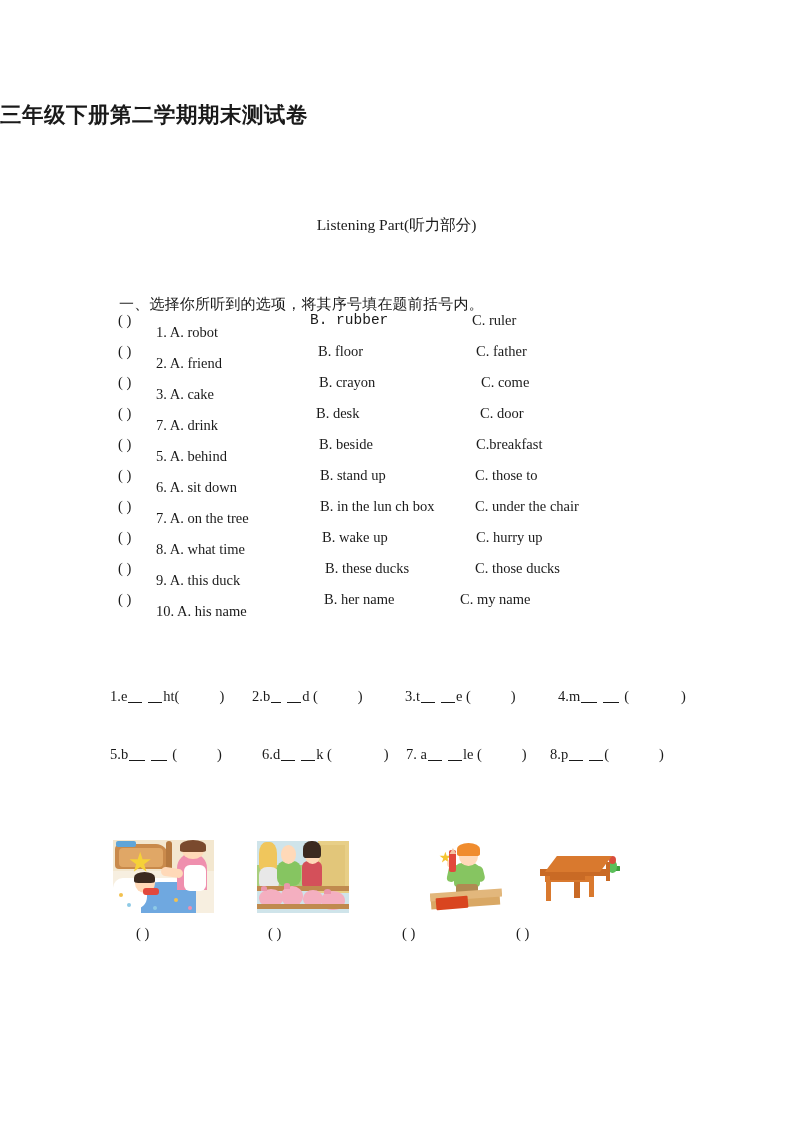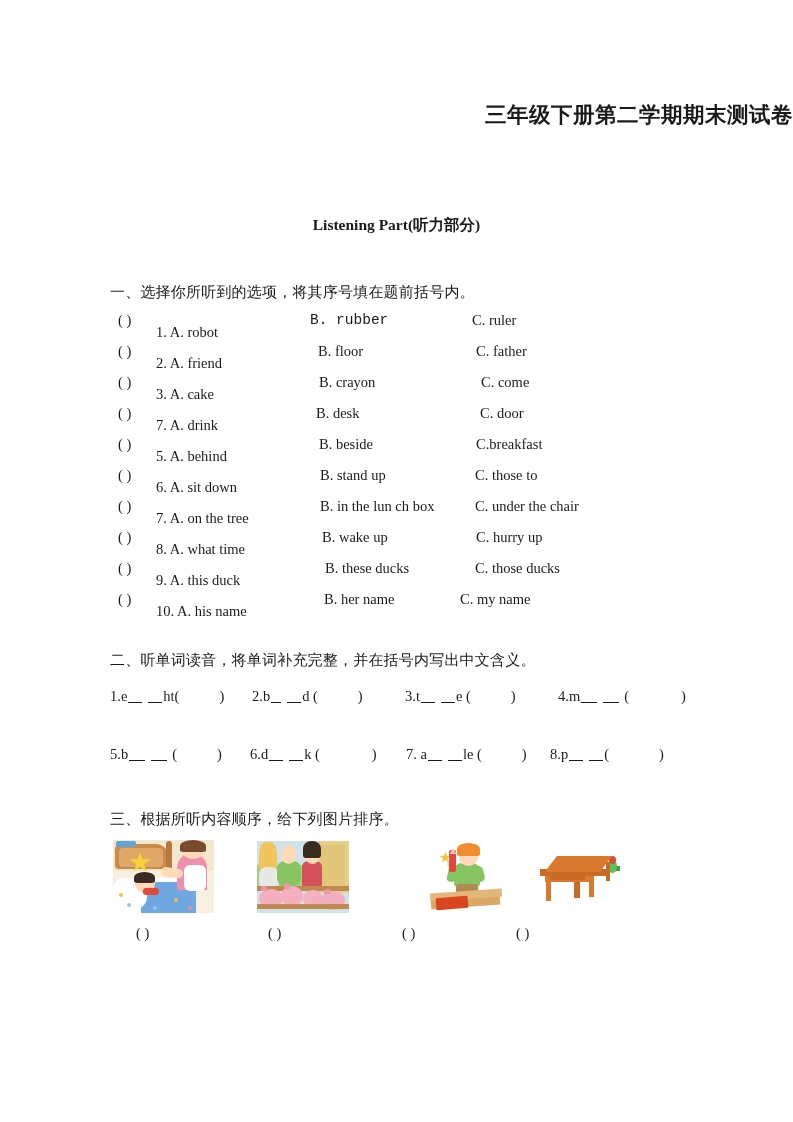--- a/index.html
+++ b/index.html
@@ -20,41 +20,41 @@
     left: 0; top: 0;
     width: 793px;
     height: 1122px;
   }
 
   
   .title-main {
     position: absolute;
     left: 0; top: 100px;
     width: 793px;
-    text-align: right;
+    text-align: left;
     font-size: 21.5px;
     font-weight: 700;
     letter-spacing: 0.5px;
   }
   .title-sub {
     position: absolute;
     left: 0; top: 150px;
     width: 793px;
     text-align: center;
     font-size: 19px;
     font-weight: 700;
     letter-spacing: 0.5px;
   }
   .part-title {
     position: absolute;
     left: 0; top: 215px;
     width: 793px;
     text-align: center;
     font-size: 15.5px;
-    font-weight: 700;
+    font-weight: 400;
   }
 
   
   .section-heading {
     position: absolute;
     left: 110px;
     font-size: 15px;
     font-weight: 400;
     letter-spacing: 0.2px;
     white-space: nowrap;
@@ -195,21 +195,21 @@
   .p4-bird-tail { position:absolute; left:93%; top:36%; width:8%; height:6%; background:#3f9f3f; border-radius:2px; }
 </style>
 </head>
 <body>
 
 <div class="page">
 
   <div class="title-main">三年级下册第二学期期末测试卷</div>
   <div class="part-title">Listening Part(听力部分)</div>
 
-  <div class="section-heading" style="top:283px;">一、选择你所听到的选项，将其序号填在题前括号内。</div>
+  <div class="section-heading" style="top:295px;margin-left:9px;">一、选择你所听到的选项，将其序号填在题前括号内。</div>
 
   <div class="choice-row" style="top:312px;">
     <span class="paren">(       )</span>
     <span class="opt-a" style="left:46px;">1. A. robot</span>
     <span class="opt-b" style="left:200px;font-family:Liberation Mono, monospace;">B. rubber</span>
     <span class="opt-c" style="left:362px;">C. ruler</span>
   </div>
 
   <div class="choice-row" style="top:343px;">
     <span class="paren">(       )</span>
@@ -267,37 +267,35 @@
     <span class="opt-c" style="left:365px;">C. those ducks</span>
   </div>
 
   <div class="choice-row" style="top:591px;">
     <span class="paren">(       )</span>
     <span class="opt-a" style="left:46px;">10. A. his name</span>
     <span class="opt-b" style="left:214px;">B. her name</span>
     <span class="opt-c" style="left:350px;">C. my name</span>
   </div>
 
-  <div class="section-heading" style="top:651px;">二、听单词读音，将单词补充完整，并在括号内写出中文含义。</div>
 
   <div class="blank-row" style="top:688px; left:110px;">
     <span class="blank-item" style="left:0px;"><span>1.e</span><span class="ul ul-w14"></span><span class="gap-sm"></span><span class="ul ul-w14"></span><span>ht(</span><span class="paren-blank"></span><span>)</span></span>
     <span class="blank-item" style="left:142px;"><span>2.b</span><span class="ul ul-w10"></span><span class="gap-sm"></span><span class="ul ul-w14"></span><span>d (</span><span class="paren-blank"></span><span>)</span></span>
     <span class="blank-item" style="left:295px;"><span>3.t</span><span class="ul ul-w14"></span><span class="gap-sm"></span><span class="ul ul-w14"></span><span>e (</span><span class="paren-blank"></span><span>)</span></span>
     <span class="blank-item" style="left:448px;"><span>4.m</span><span class="ul ul-w16"></span><span class="gap-sm"></span><span class="ul ul-w16"></span><span class="gap-sm"></span><span>(</span><span class="paren-blank" style="min-width:52px;"></span><span>)</span></span>
   </div>
 
   <div class="blank-row" style="top:746px; left:110px;">
     <span class="blank-item" style="left:0px;"><span>5.b</span><span class="ul ul-w16"></span><span class="gap-sm"></span><span class="ul ul-w16"></span><span class="gap-sm"></span><span>(</span><span class="paren-blank"></span><span>)</span></span>
-    <span class="blank-item" style="left:140px;"><span>6.d</span><span class="ul ul-w14"></span><span class="gap-sm"></span><span class="ul ul-w14"></span><span>k  (</span><span class="paren-blank" style="min-width:52px;"></span><span>)</span></span>
+    <span class="blank-item" style="left:152px;"><span>6.d</span><span class="ul ul-w14"></span><span class="gap-sm"></span><span class="ul ul-w14"></span><span>k  (</span><span class="paren-blank" style="min-width:52px;"></span><span>)</span></span>
     <span class="blank-item" style="left:296px;"><span>7. a</span><span class="ul ul-w14"></span><span class="gap-sm"></span><span class="ul ul-w14"></span><span>le (</span><span class="paren-blank"></span><span>)</span></span>
     <span class="blank-item" style="left:440px;"><span>8.p</span><span class="ul ul-w14"></span><span class="gap-sm"></span><span class="ul ul-w14"></span><span>(</span><span class="paren-blank" style="min-width:50px;"></span><span>)</span></span>
   </div>
 
-  <div class="section-heading" style="top:810px;">三、根据所听内容顺序，给下列图片排序。</div>
 
   <div class="pic" style="left:113px; top:840px; width:101px; height:73px;">
     <div class="p1-bg"></div>
     <div class="p1-wall"></div>
     <div class="p1-headboard"></div>
     <div class="p1-headboard2"></div>
     <div class="p1-star"></div>
     <div class="p1-post"></div>
     <div class="p1-bluebox"></div>
     <div class="p1-blanket"></div>

